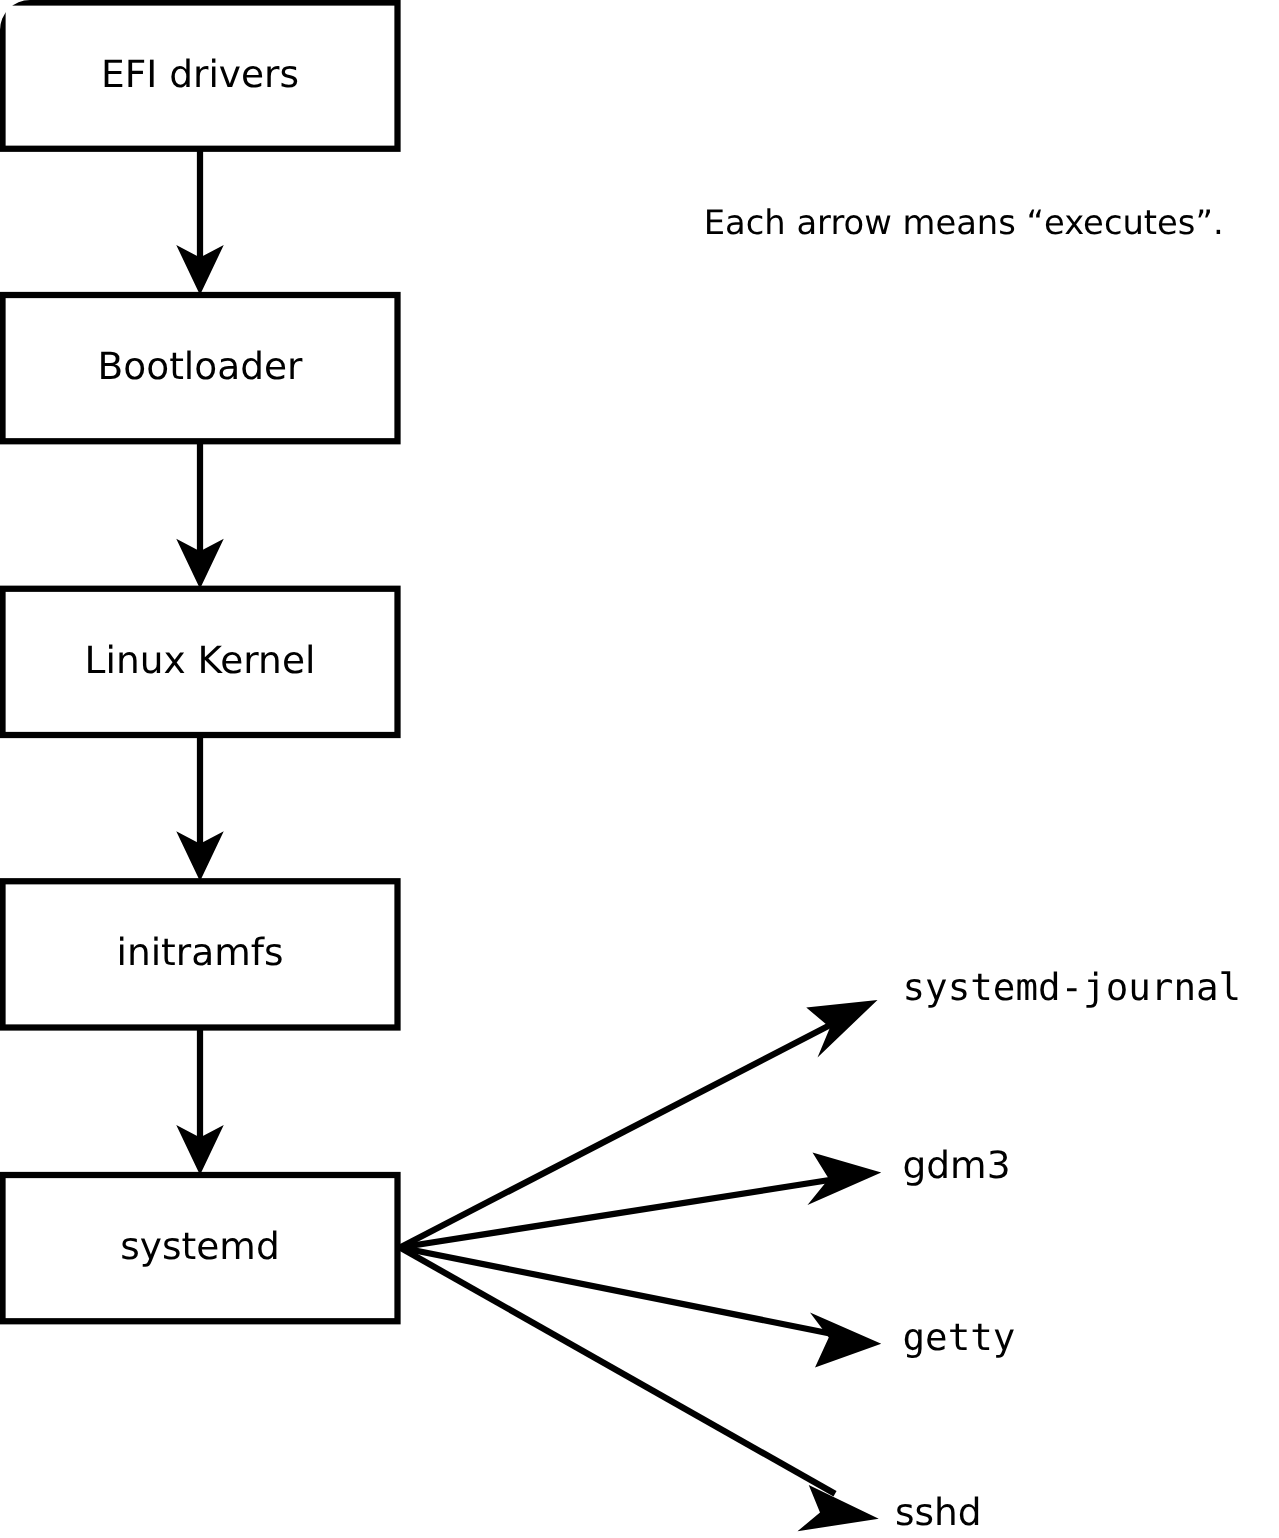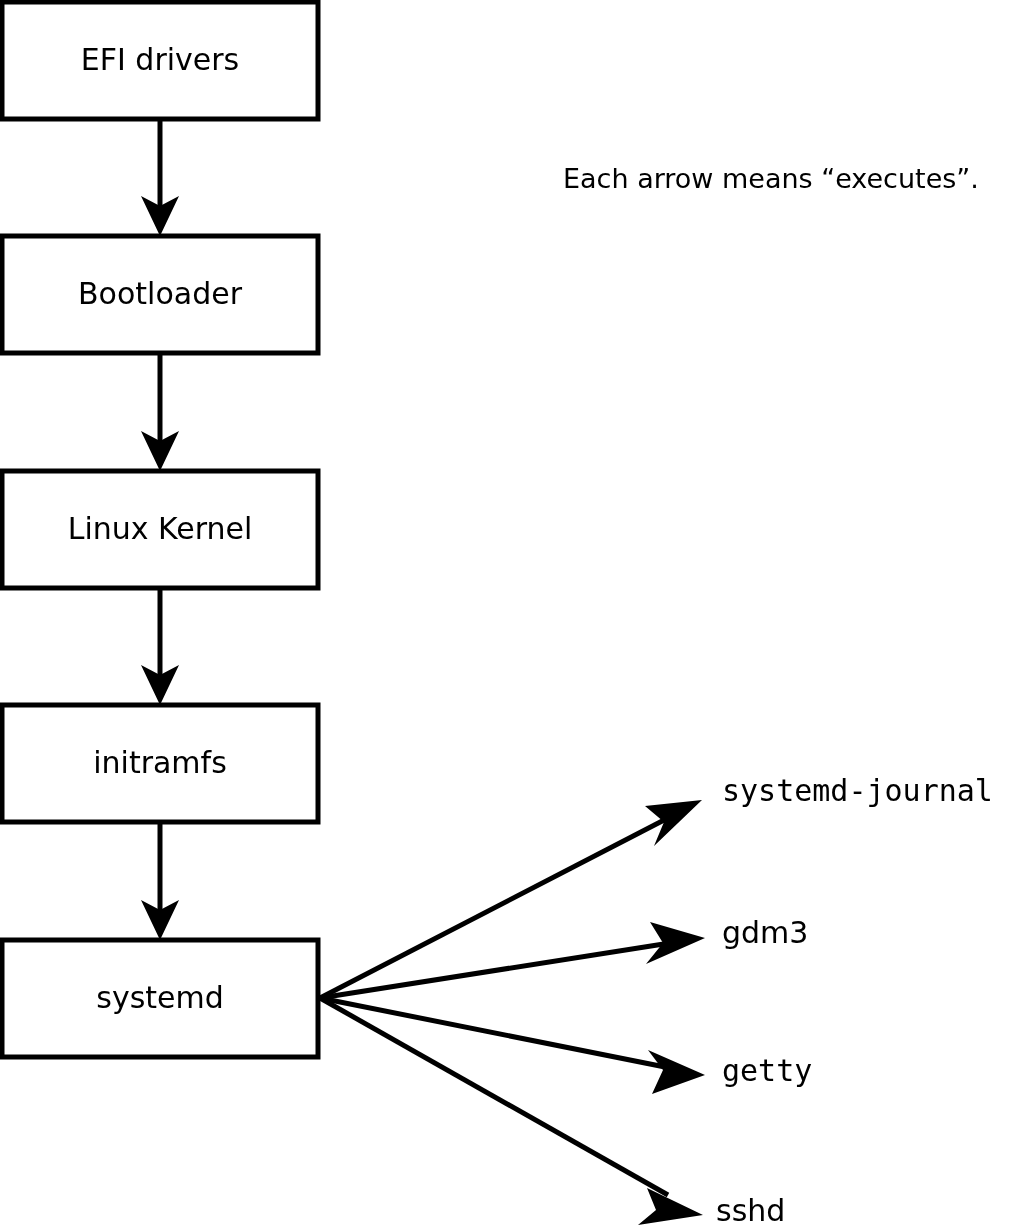--- a/index.html
+++ b/index.html
@@ -11,20 +11,21 @@
   body {
     font-family: "DejaVu Sans", "Liberation Sans", sans-serif;
     color: #000000;
   }
   #canvas {
     position: relative;
     width: 1023px;
     height: 1230px;
     background: #ffffff;
     overflow: hidden;
+    border-radius: 24px;
   }
   #diagram-svg {
     position: absolute;
     left: 0;
     top: 0;
     width: 1023px;
     height: 1230px;
     display: block;
   }
   .stage-label {

